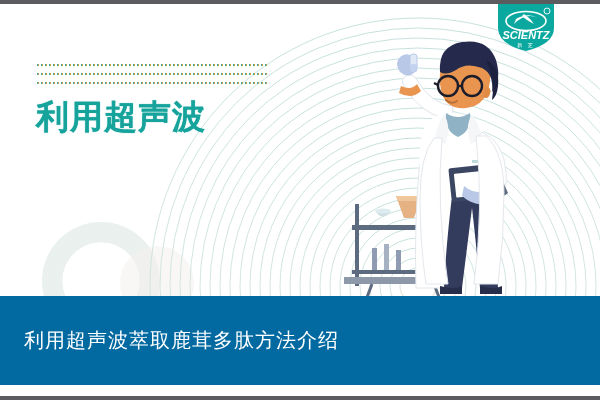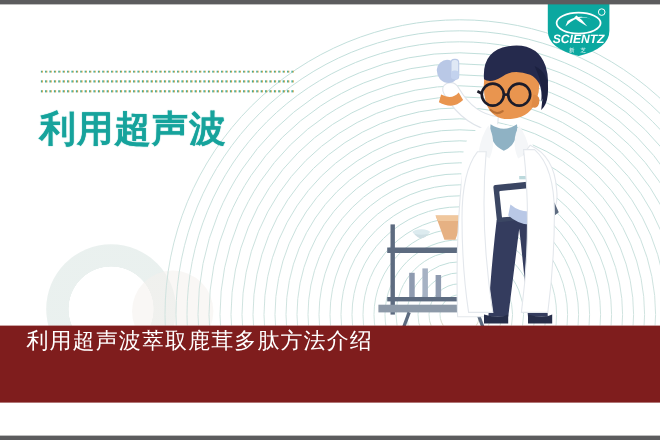--- a/index.html
+++ b/index.html
@@ -110,24 +110,25 @@
     height: 50px;
     z-index: 50;
   }
 
   
   .banner {
     position: absolute;
     left: 0;
     top: 296px;
     width: 600px;
-    height: 70px;
-    background: #7f1d1d;
+    height: 89px;
+    background: #0369a1;
     z-index: 40;
     display: flex;
+    align-items: center;
   }
   .banner-text {
     color: #ffffff;
     font-size: 20px;
     letter-spacing: 1px;
     padding-left: 24px;
     font-weight: normal;
     white-space: nowrap;
   }
 </style>

